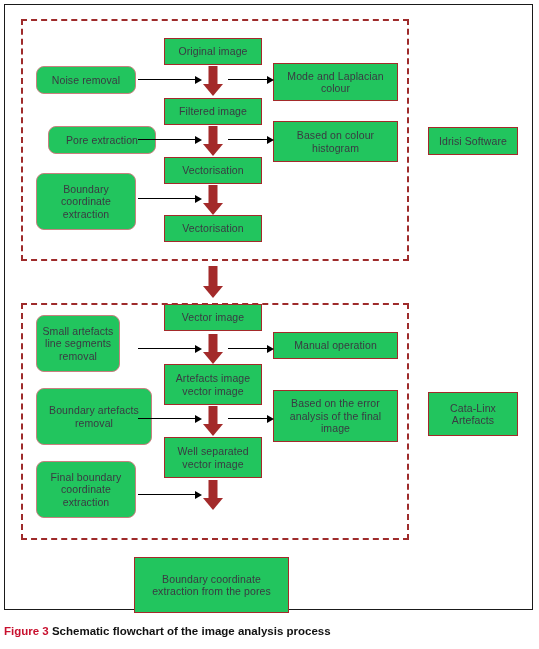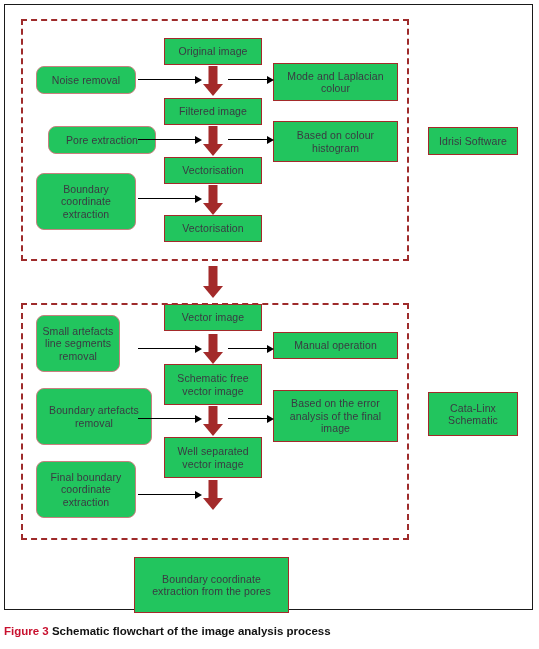--- a/index.html
+++ b/index.html
@@ -218,35 +218,35 @@
     <span>Boundary artefacts removal</span>
   </div>
   <div class="node round" style="left:36px; top:461px; width:100px; height:57px;">
     <span>Final boundary coordinate extraction</span>
   </div>
 
   <div class="node rect" style="left:164px; top:304px; width:98px; height:27px;">
     <span>Vector image</span>
   </div>
   <div class="node rect" style="left:164px; top:364px; width:98px; height:41px;">
-    <span>Schematic free vector image</span>
+    <span>Artefacts image vector image</span>
   </div>
   <div class="node rect" style="left:273px; top:332px; width:125px; height:27px;">
     <span>Manual operation</span>
   </div>
 
   <div class="node rect" style="left:164px; top:437px; width:98px; height:41px;">
     <span>Well separated vector image</span>
   </div>
   <div class="node rect" style="left:273px; top:390px; width:125px; height:52px;">
     <span>Based on the error analysis of the final image</span>
   </div>
 
   <div class="node rect" style="left:428px; top:392px; width:90px; height:44px;">
-    <span>Cata-Linx Schematic</span>
+    <span>Cata-Linx Artefacts</span>
   </div>
 
   <div class="h-arrow" style="left:138px; top:344px; width:64px;">
     <span class="shaft" style="width:57px;"></span>
     <span class="head" style="left:57px;"></span>
   </div>
   <div class="h-arrow" style="left:228px; top:344px; width:46px;">
     <span class="shaft" style="width:39px;"></span>
     <span class="head" style="left:39px;"></span>
   </div>

